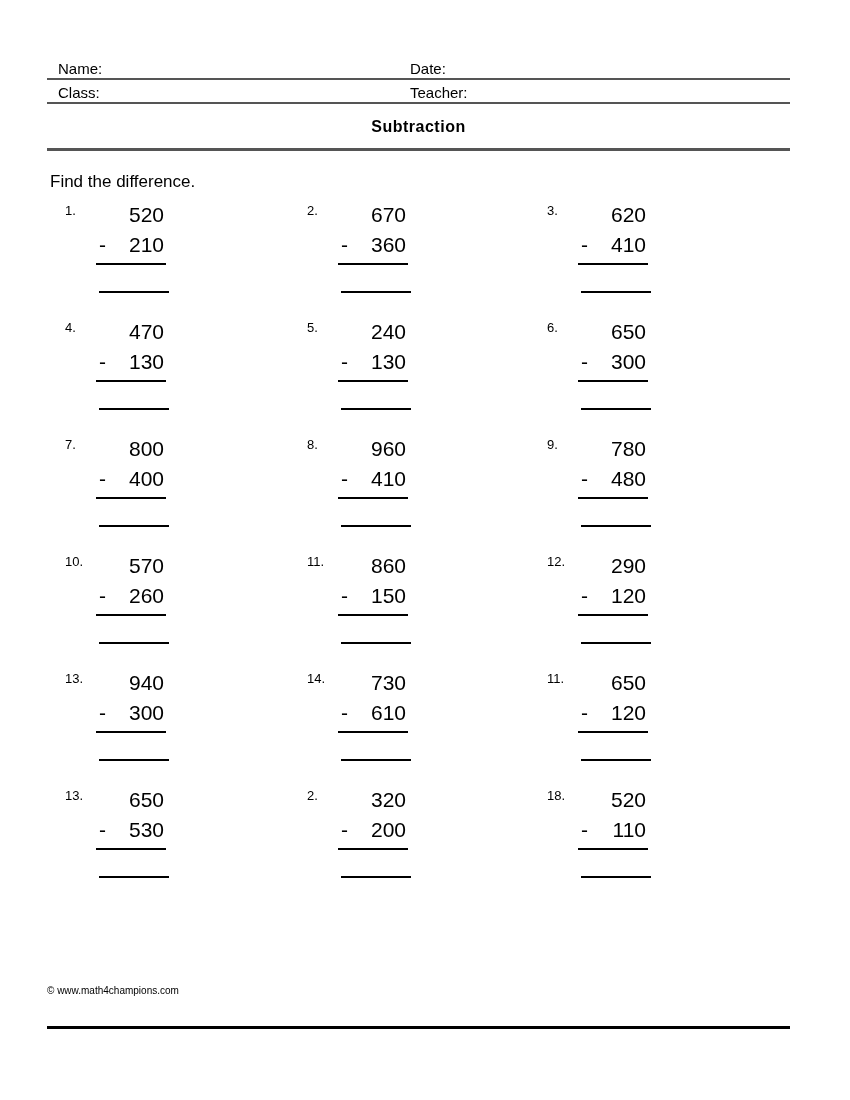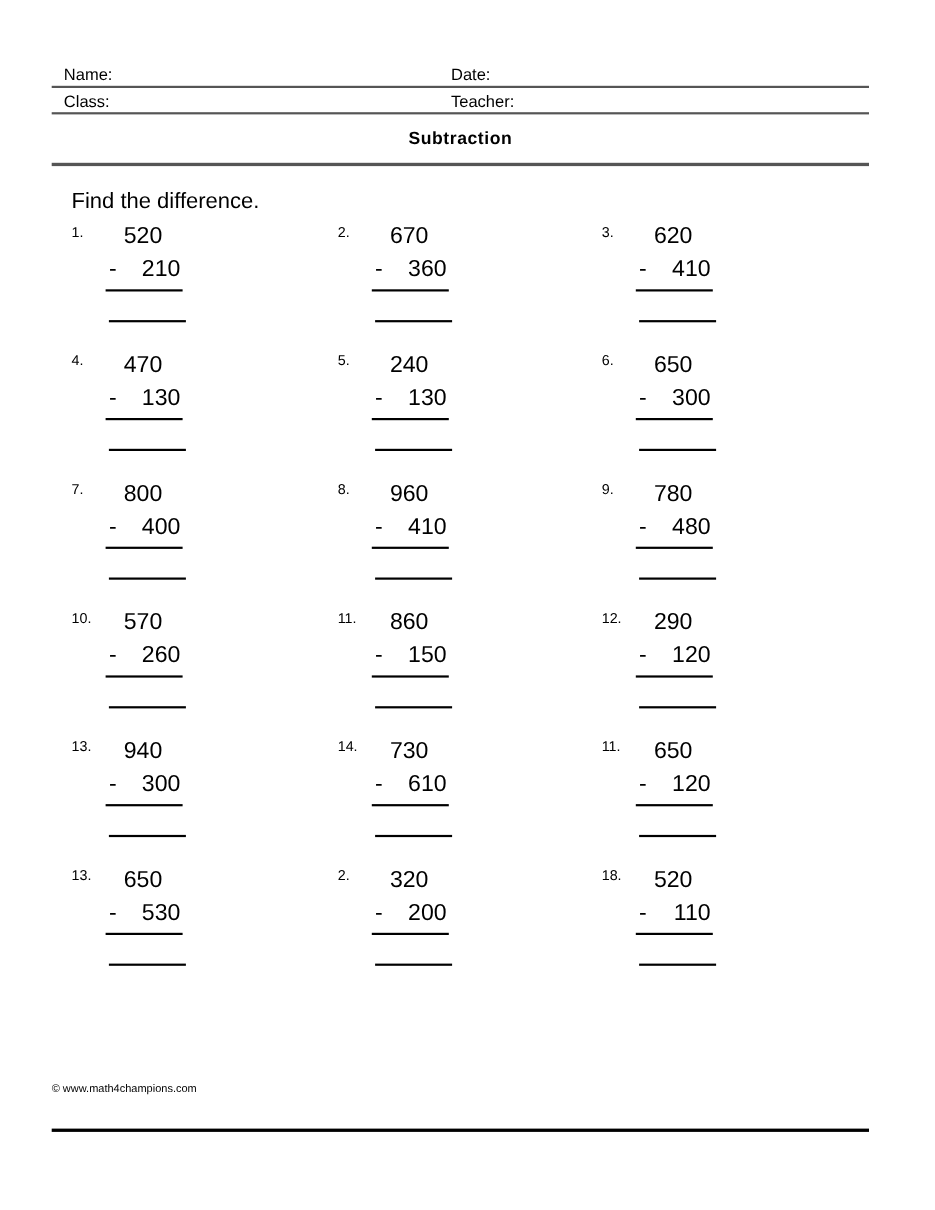--- a/index.html
+++ b/index.html
@@ -51,44 +51,44 @@
     position: absolute;
     left: 47px;
     top: 148px;
     width: 743px;
     height: 3px;
     background: #555555;
   }
   
   .instruction {
     position: absolute;
-    left: 65px;
+    left: 50px;
     top: 172px;
-    font-size: 20px;
+    font-size: 17px;
   }
   
   .problems-grid {
     position: absolute;
     left: 65px;
     top: 200px;
     width: 743px;
     display: grid;
     grid-template-columns: 242px 240px 243px;
     grid-auto-rows: 117px;
   }
   .problem { display: flex; align-items: flex-start; }
   .plabel {
     width: 31px;
     flex: 0 0 31px;
     font-size: 13px;
     padding-top: 3px;
   }
   .pbody { width: 70px; font-size: 21px; }
   .minuend {
-    text-align: center;
+    text-align: right;
     line-height: 30px;
     padding-right: 2px;
   }
   .subtrahend-row {
     display: flex;
     justify-content: space-between;
     align-items: baseline;
     line-height: 30px;
     padding: 0 2px 0 3px;
   }

